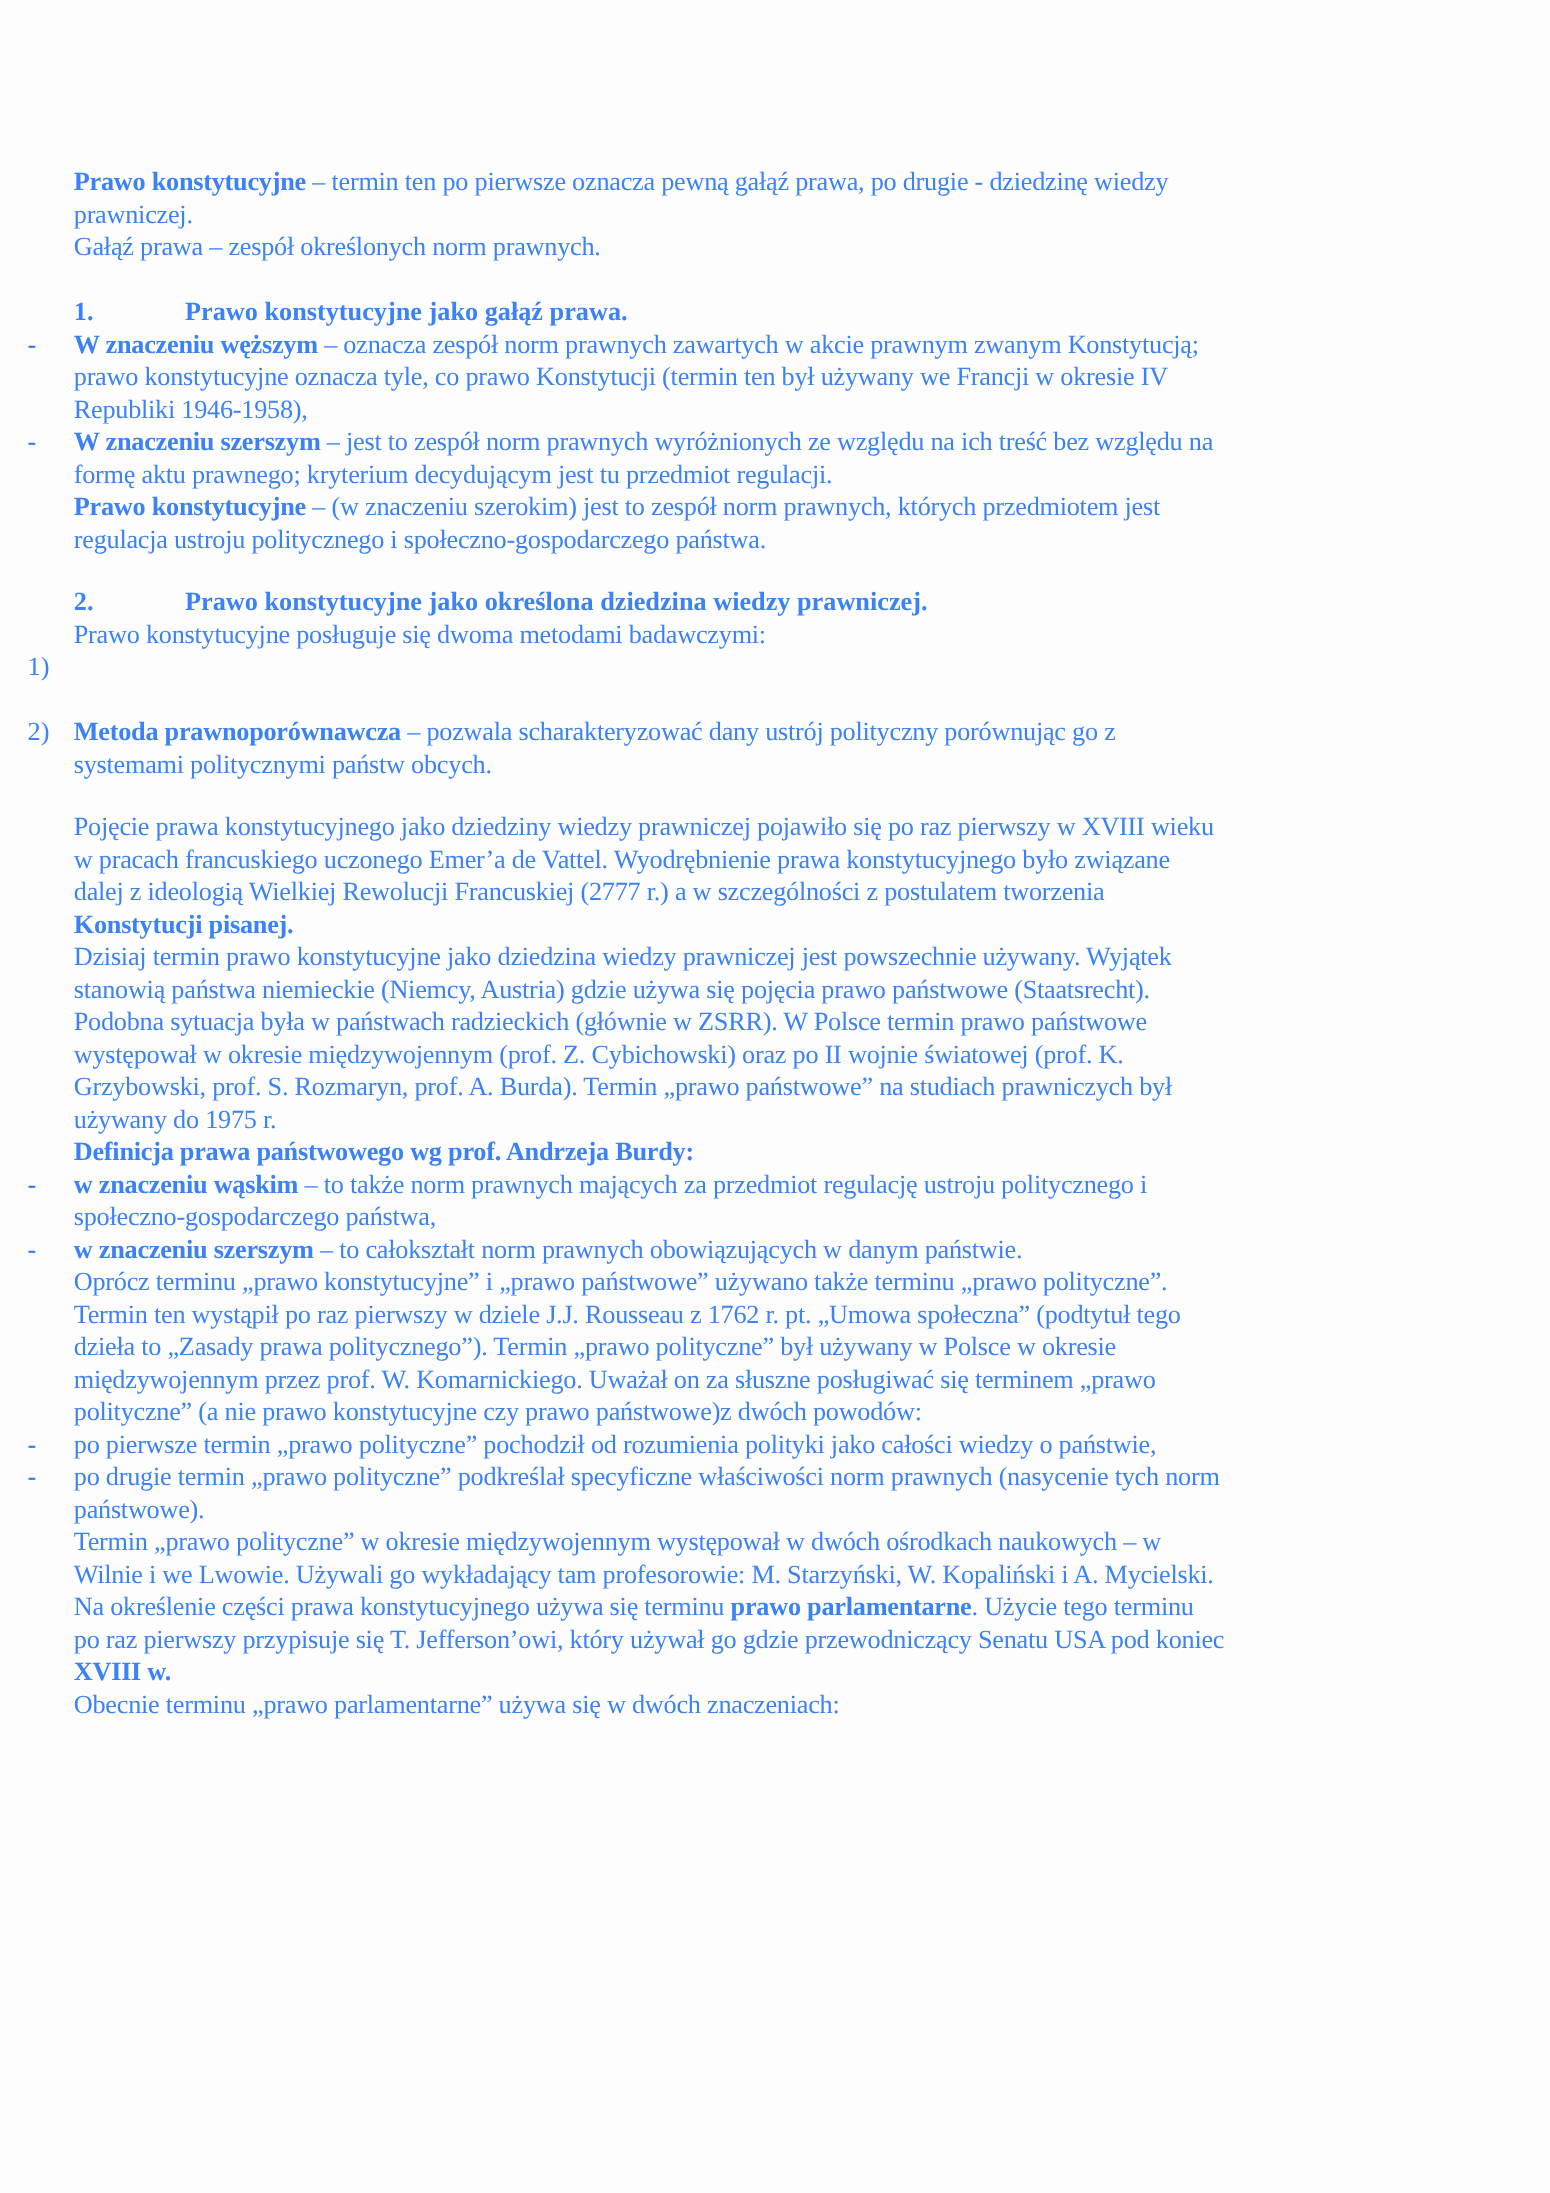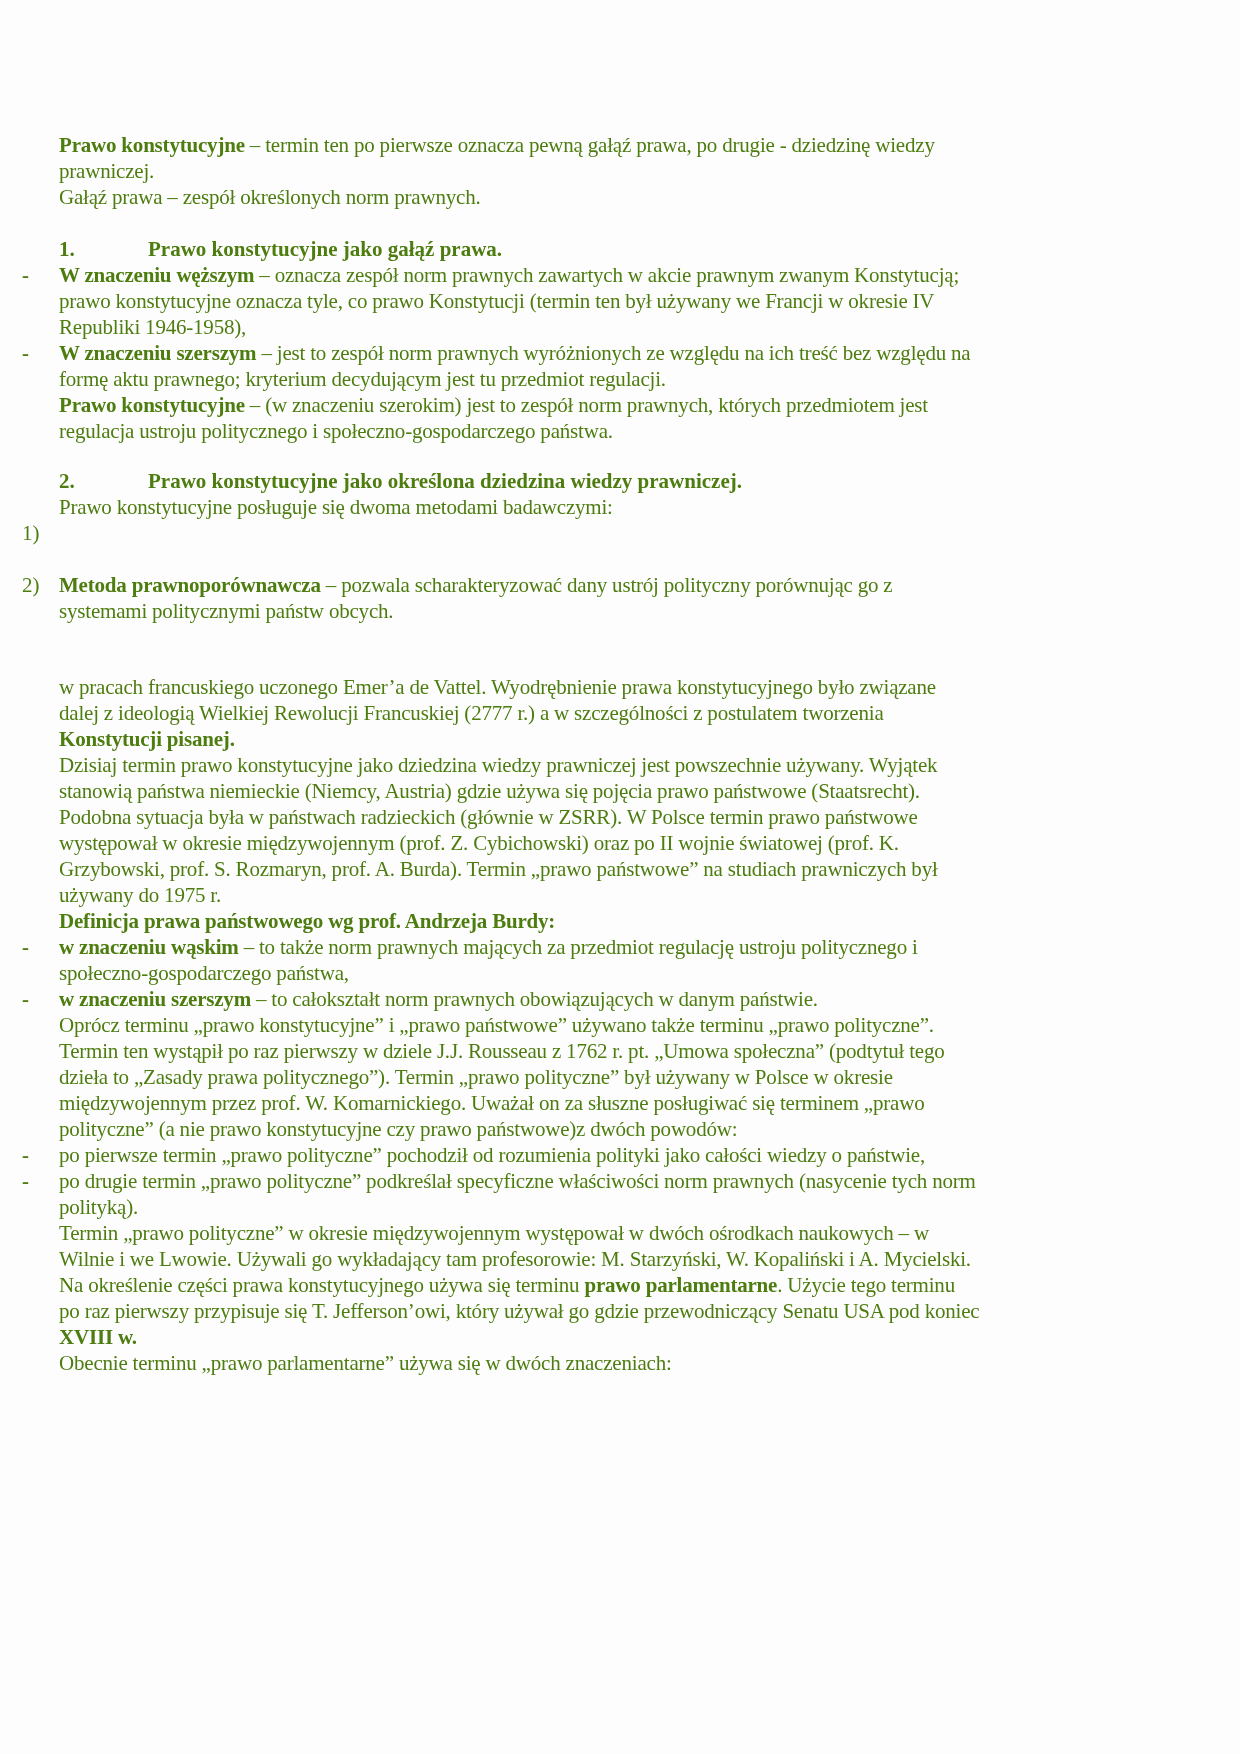--- a/index.html
+++ b/index.html
@@ -1,20 +1,20 @@
 <!DOCTYPE html>
 <html><head>
   <meta charset="utf-8">
   <style>
     html, body { margin: 0; padding: 0; background: #fdfdfd; }
     body { width: 1240px; height: 1754px; position: relative; overflow: hidden; }
     .page {
       position: absolute; left: 0; top: 0; width: 1240px; height: 1754px;
       font-family: "Liberation Serif", "DejaVu Serif", serif;
-      font-size: 21px; color: #4d7c0f;
+      font-size: 21px; color: #3b82f6;
     }
     .line {
       position: absolute; left: 59px; white-space: nowrap; line-height: 28px; height: 28px;
       letter-spacing: -0.2px;
     }
     .marker {
       position: absolute; white-space: nowrap; line-height: 28px; height: 28px;
     }
     .dash { left: 22px; font-weight: bold; }
     .num { left: 22px; }
@@ -49,20 +49,21 @@
   <div class="heading-num" style="top:467px">2.</div>
   <div class="heading-text" style="top:467px">Prawo konstytucyjne jako określona dziedzina wiedzy prawniczej.</div>
   <div class="line" style="top:493px">Prawo konstytucyjne posługuje się dwoma metodami badawczymi:</div>
 
   <div class="marker num" style="top:519px">1)</div>
 
   <div class="marker num" style="top:571px">2)</div>
   <div class="line" style="top:571px"><b>Metoda prawnoporównawcza</b><span> – pozwala scharakteryzować dany ustrój polityczny porównując go z</span></div>
   <div class="line" style="top:597px">systemami politycznymi państw obcych.</div>
 
+  <div class="line" style="top:647px">Pojęcie prawa konstytucyjnego jako dziedziny wiedzy prawniczej pojawiło się po raz pierwszy w XVIII wieku</div>
   <div class="line" style="top:673px">w pracach francuskiego uczonego Emer’a de Vattel. Wyodrębnienie prawa konstytucyjnego było związane</div>
   <div class="line" style="top:699px">dalej z ideologią Wielkiej Rewolucji Francuskiej (2777 r.) a w szczególności z postulatem tworzenia</div>
   <div class="line b" style="top:725px">Konstytucji pisanej.</div>
 
   <div class="line" style="top:751px">Dzisiaj termin prawo konstytucyjne jako dziedzina wiedzy prawniczej jest powszechnie używany. Wyjątek</div>
   <div class="line" style="top:777px">stanowią państwa niemieckie (Niemcy, Austria) gdzie używa się pojęcia prawo państwowe (Staatsrecht).</div>
   <div class="line" style="top:803px">Podobna sytuacja była w państwach radzieckich (głównie w ZSRR). W Polsce termin prawo państwowe</div>
   <div class="line" style="top:829px">występował w okresie międzywojennym (prof. Z. Cybichowski) oraz po II wojnie światowej (prof. K.</div>
   <div class="line" style="top:855px">Grzybowski, prof. S. Rozmaryn, prof. A. Burda). Termin „prawo państwowe” na studiach prawniczych był</div>
   <div class="line" style="top:881px">używany do 1975 r.</div>
@@ -77,21 +78,21 @@
   <div class="line" style="top:1011px">Oprócz terminu „prawo konstytucyjne” i „prawo państwowe” używano także terminu „prawo polityczne”.</div>
   <div class="line" style="top:1037px">Termin ten wystąpił po raz pierwszy w dziele J.J. Rousseau z 1762 r. pt. „Umowa społeczna” (podtytuł tego</div>
   <div class="line" style="top:1063px">dzieła to „Zasady prawa politycznego”). Termin „prawo polityczne” był używany w Polsce w okresie</div>
   <div class="line" style="top:1089px">międzywojennym przez prof. W. Komarnickiego. Uważał on za słuszne posługiwać się terminem „prawo</div>
   <div class="line" style="top:1115px">polityczne” (a nie prawo konstytucyjne czy prawo państwowe)z dwóch powodów:</div>
 
   <div class="marker dash" style="top:1141px">-</div>
   <div class="line" style="top:1141px">po pierwsze termin „prawo polityczne” pochodził od rozumienia polityki jako całości wiedzy o państwie,</div>
   <div class="marker dash" style="top:1167px">-</div>
   <div class="line" style="top:1167px">po drugie termin „prawo polityczne” podkreślał specyficzne właściwości norm prawnych (nasycenie tych norm</div>
-  <div class="line" style="top:1193px">polityką).</div>
+  <div class="line" style="top:1193px">państwowe).</div>
 
   <div class="line" style="top:1219px">Termin „prawo polityczne” w okresie międzywojennym występował w dwóch ośrodkach naukowych – w</div>
   <div class="line" style="top:1245px">Wilnie i we Lwowie. Używali go wykładający tam profesorowie: M. Starzyński, W. Kopaliński i A. Mycielski.</div>
 
   <div class="line" style="top:1271px"><span>Na określenie części prawa konstytucyjnego używa się terminu </span><b>prawo parlamentarne</b><span>.  Użycie tego terminu</span></div>
   <div class="line" style="top:1297px">po raz pierwszy przypisuje się T. Jefferson’owi, który używał go gdzie przewodniczący Senatu USA pod koniec</div>
   <div class="line b" style="top:1323px">XVIII w.</div>
   <div class="line" style="top:1349px">Obecnie terminu „prawo parlamentarne” używa się w dwóch znaczeniach:</div>
 
 </div>

